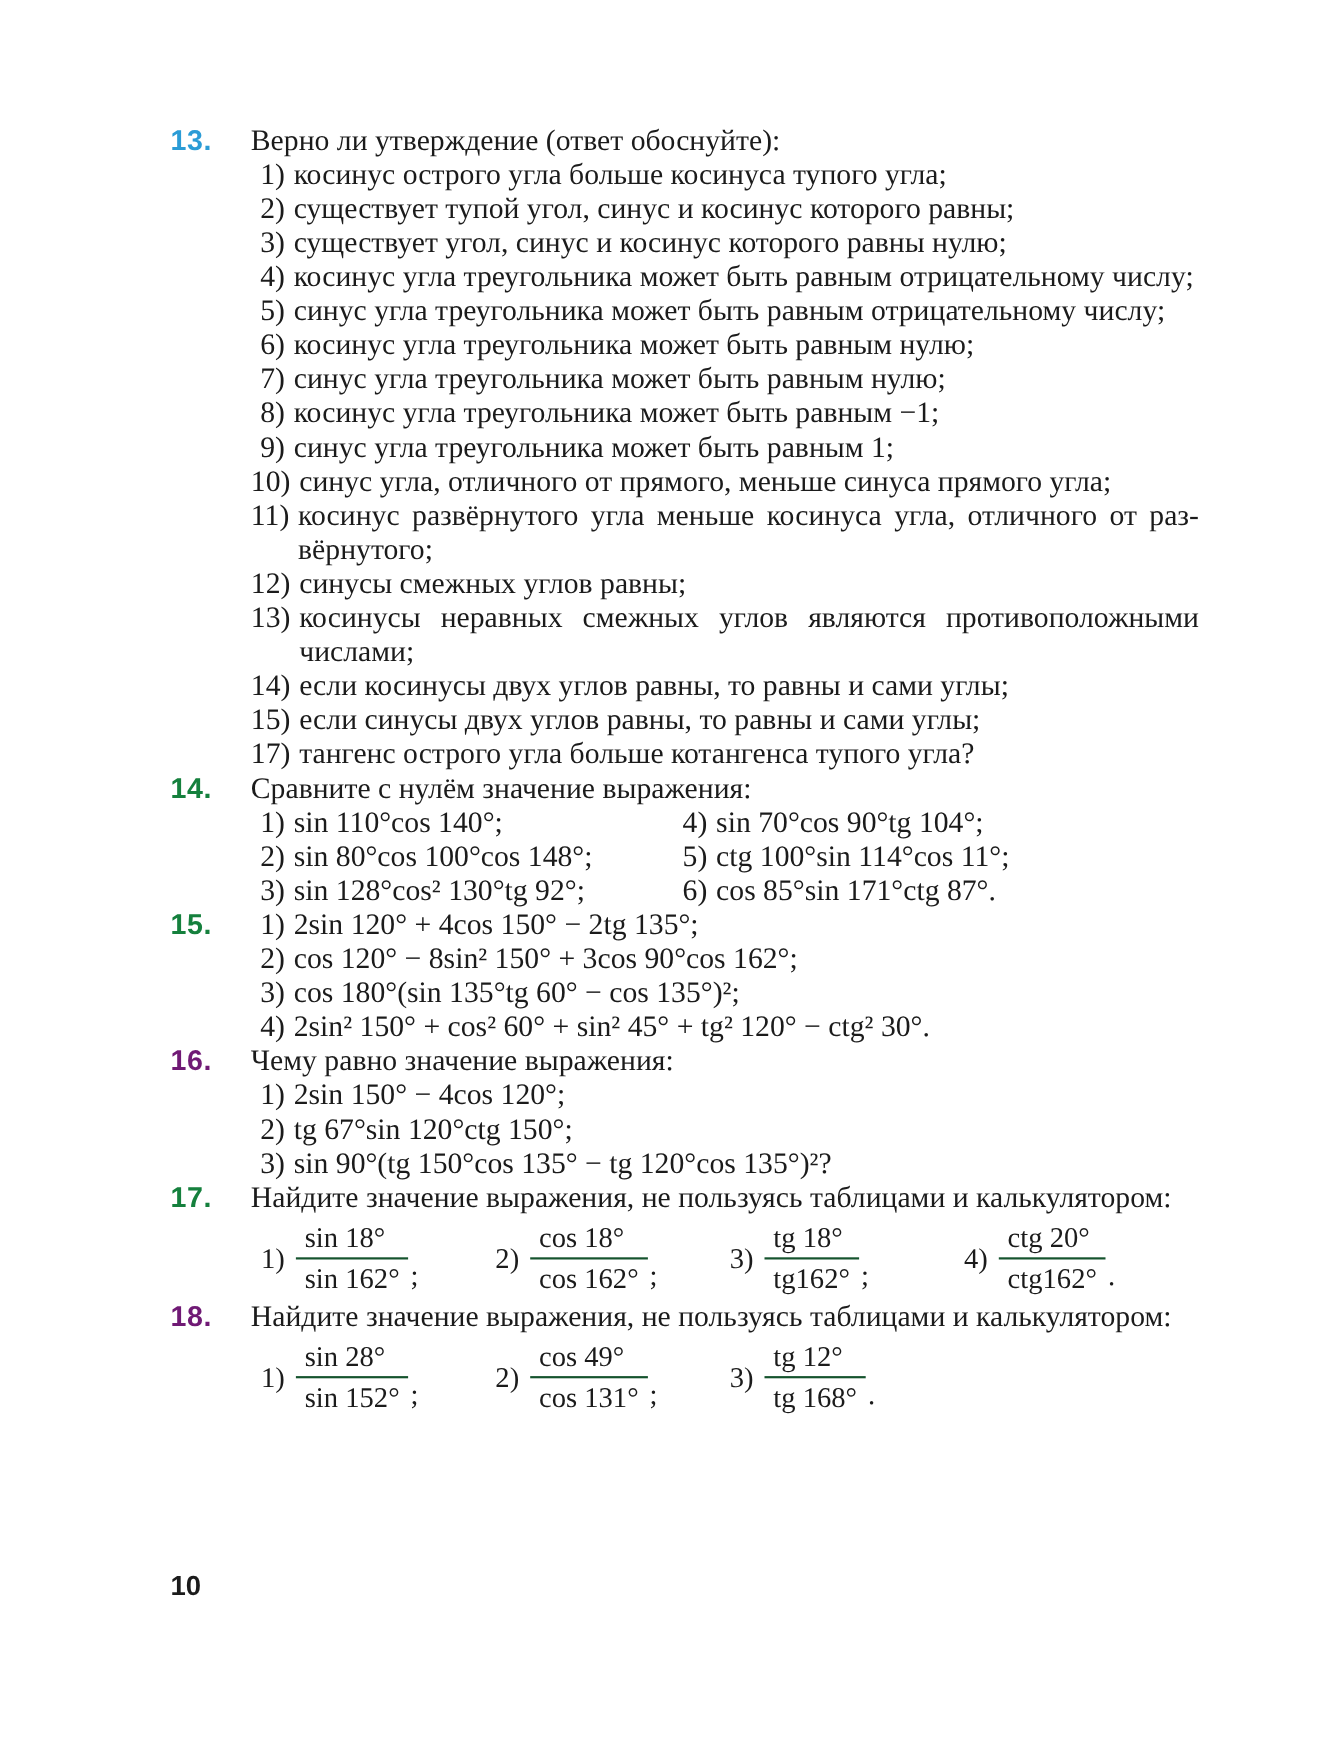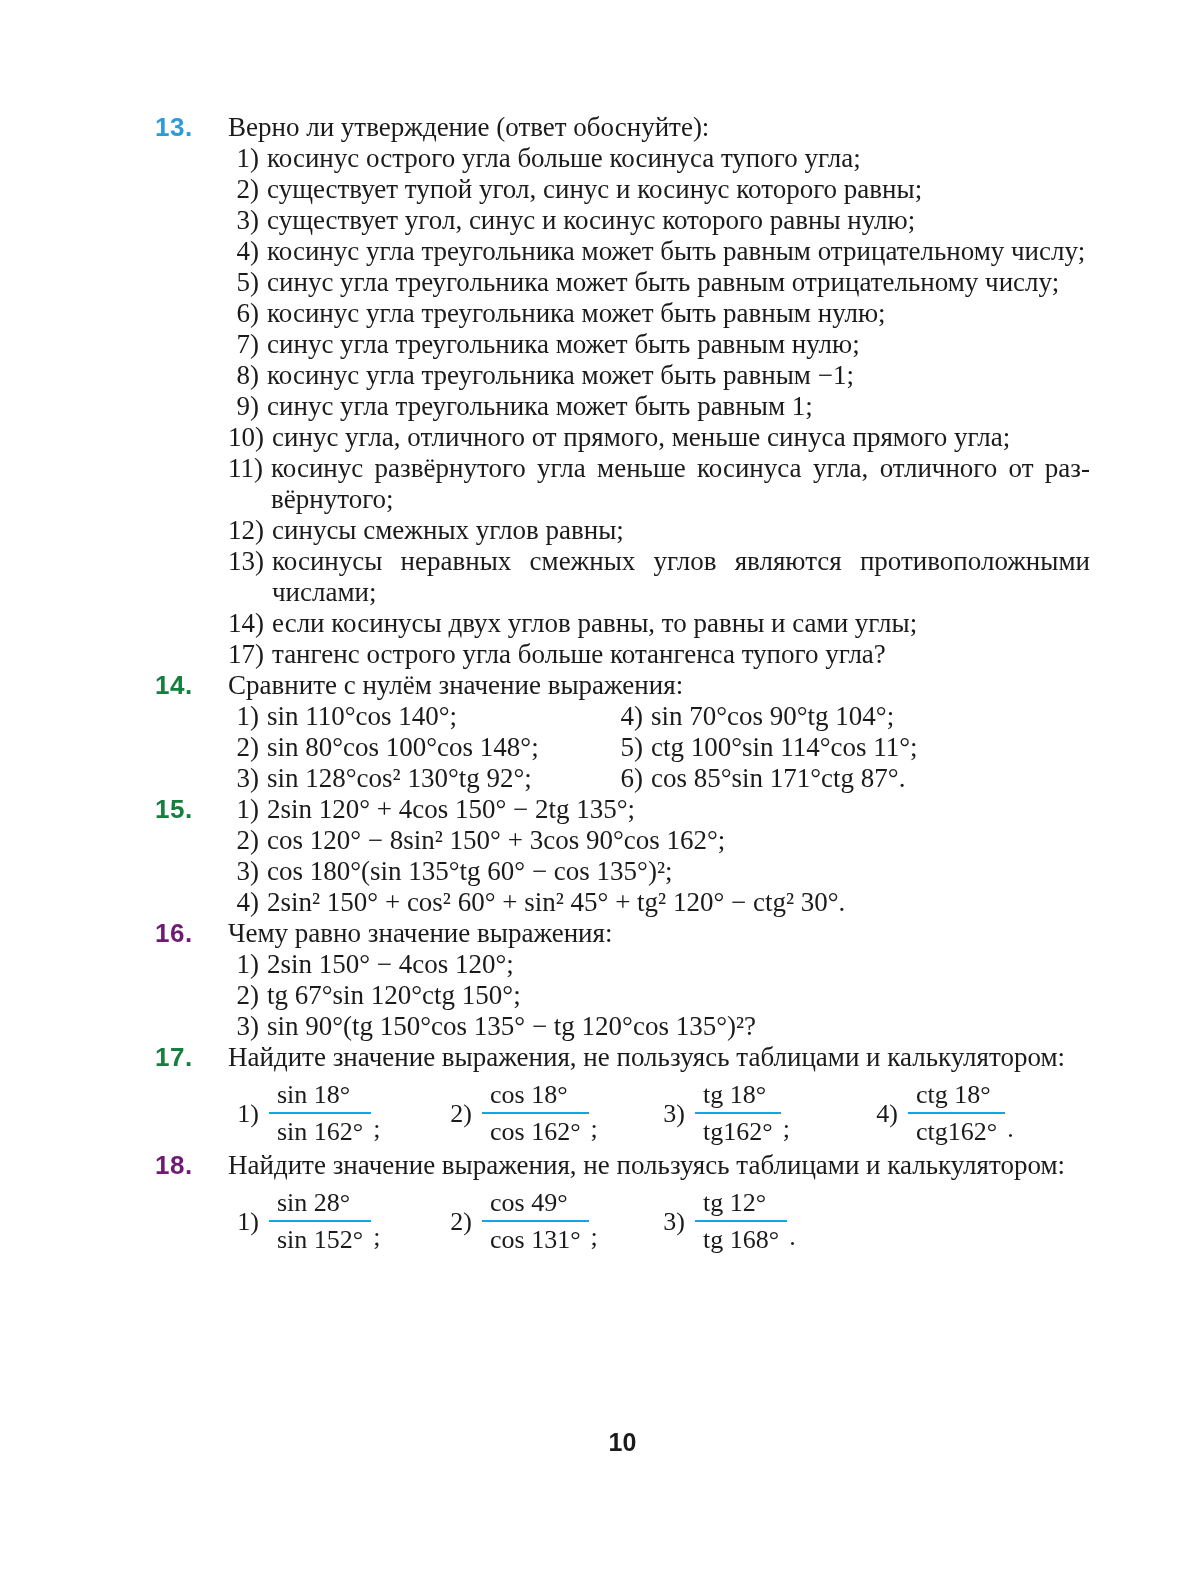--- a/index.html
+++ b/index.html
@@ -53,26 +53,25 @@
     margin:7px 0 4px 0;
     font-size:26px;line-height:29px;
   }
   .fitem{
     width:213px;
     display:flex;align-items:center;
   }
   .fitem .inum{flex:0 0 31px;margin-right:10px;}
   .frac{display:inline-block;text-align:left;}
   .fnum{display:block;padding:0 8px 3px 8px;}
-  .fden{display:block;border-top:2px solid #0ea5e9;padding:3px 8px 0 8px;}
+  .fden{display:block;border-top:2px solid #14532d;padding:3px 8px 0 8px;}
   .fpunct{position:relative;top:15px;margin-left:2px;}
   .pageno{
     position:absolute;
     left:155px;width:935px;top:1428px;
-    text-align:center;
     font-family:"Liberation Sans","DejaVu Sans",sans-serif;
     font-weight:bold;font-size:25px;color:#1b1b1b;
   }
 </style>
 </head>
 <body>
 
 <div class="page">
   <div class="content">
 
@@ -131,20 +130,24 @@
             </li>
           <li>
               <span class="inum">13)</span>
               <span class="itext">косинусы неравных смежных углов являются противоположными числами;</span>
             </li>
           <li>
               <span class="inum">14)</span>
               <span class="itext">если косинусы двух углов равны, то равны и сами углы;</span>
             </li>
           <li>
+              <span class="inum">15)</span>
+              <span class="itext">если синусы двух углов равны, то равны и сами углы;</span>
+            </li>
+          <li>
               <span class="inum">17)</span>
               <span class="itext">тангенс острого угла больше котангенса тупого угла?</span>
             </li>
         </ul>
       </div>
     </section>
 
     <section class="problem">
       <span class="pnum c-black">14.</span>
       <div>
@@ -252,21 +255,21 @@
             <span class="inum">3)</span>
             <span class="frac">
                 <span class="fnum">tg 18°</span>
                 <span class="fden">tg162°</span>
               </span>
             <span class="fpunct">;</span>
           </div>
           <div class="fitem">
             <span class="inum">4)</span>
             <span class="frac">
-                <span class="fnum">ctg 18°</span>
+                <span class="fnum">ctg 20°</span>
                 <span class="fden">ctg162°</span>
               </span>
             <span class="fpunct">.</span>
           </div>
         </div>
       </div>
     </section>
 
     <section class="problem">
       <span class="pnum c-green">18.</span>

